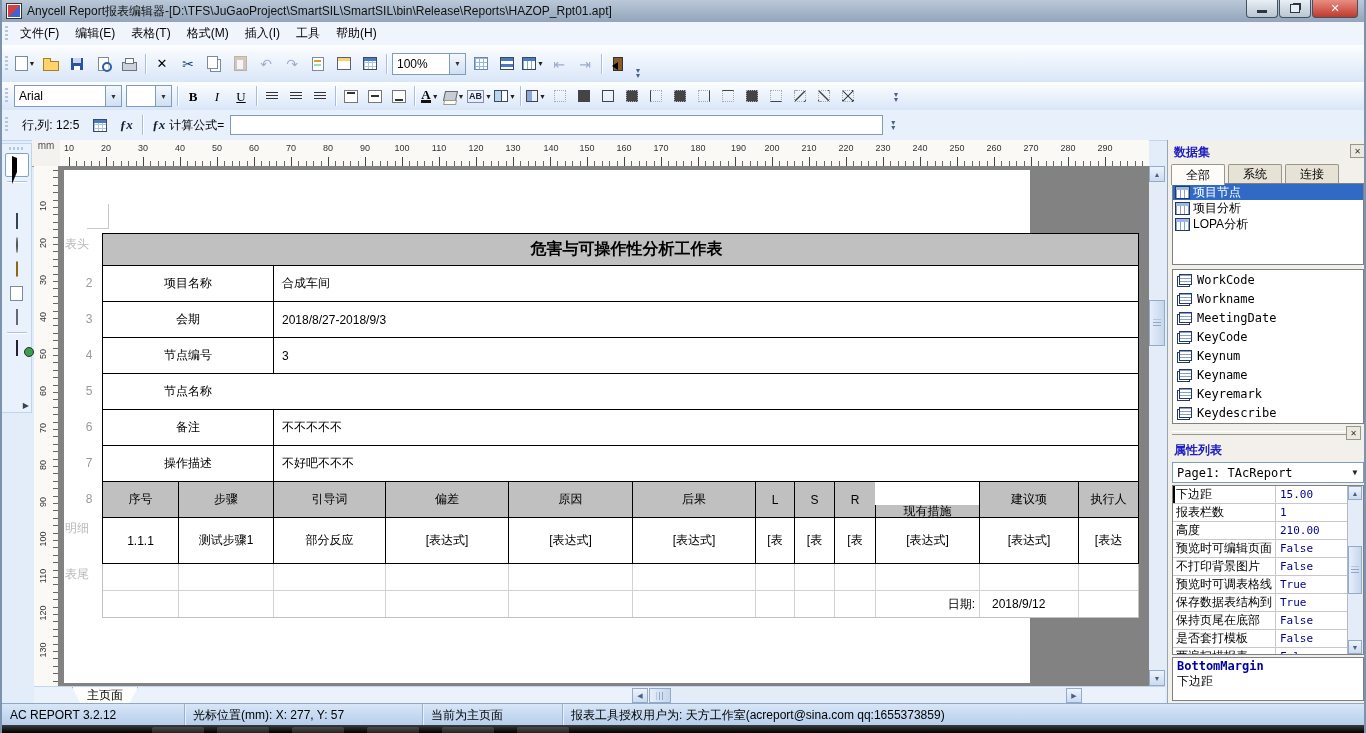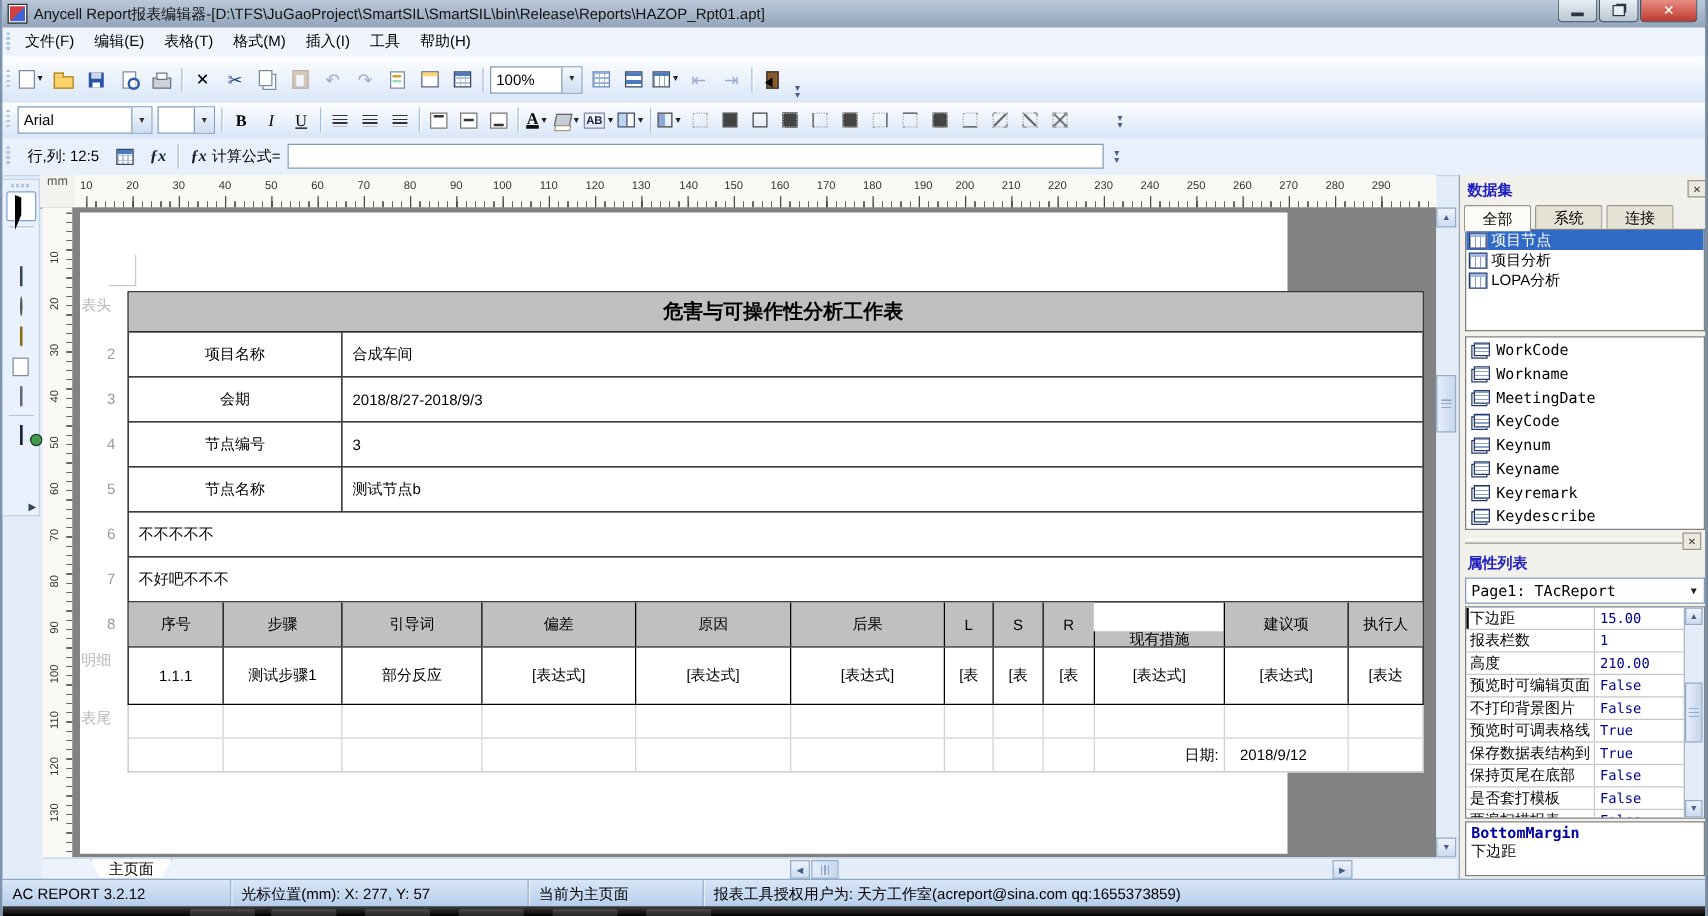--- a/index.html
+++ b/index.html
@@ -569,26 +569,27 @@
           <div class="rrow" style="height: 35px;">
             <div class="rcell" style="width: 170px;">会期</div>
             <div class="rcell rvalue" style="width: 865px;">2018/8/27-2018/9/3</div>
           </div>
           <div class="rrow" style="height: 35px;">
             <div class="rcell" style="width: 170px;">节点编号</div>
             <div class="rcell rvalue" style="width: 865px;">3</div>
           </div>
           <div class="rrow" style="height: 35px;">
             <div class="rcell" style="width: 170px;">节点名称</div>
-            <div class="rcell rvalue" style="width: 865px;">测试节点b</div>
           </div>
           <div class="rrow" style="height: 35px;">
+            <div class="rcell" style="width: 170px;">备注</div>
             <div class="rcell rvalue" style="width: 865px;">不不不不不</div>
           </div>
           <div class="rrow" style="height: 35px;">
+            <div class="rcell" style="width: 170px;">操作描述</div>
             <div class="rcell rvalue" style="width: 865px;">不好吧不不不</div>
           </div>
           <div class="rrow rhead" style="height: 35px;">
             <div class="rcell" style="width: 75px;">序号</div>
             <div class="rcell" style="width: 95px;">步骤</div>
             <div class="rcell" style="width: 112px;">引导词</div>
             <div class="rcell" style="width: 123px;">偏差</div>
             <div class="rcell" style="width: 124px;">原因</div>
             <div class="rcell" style="width: 123px;">后果</div>
             <div class="rcell" style="width: 39px;">L</div>

